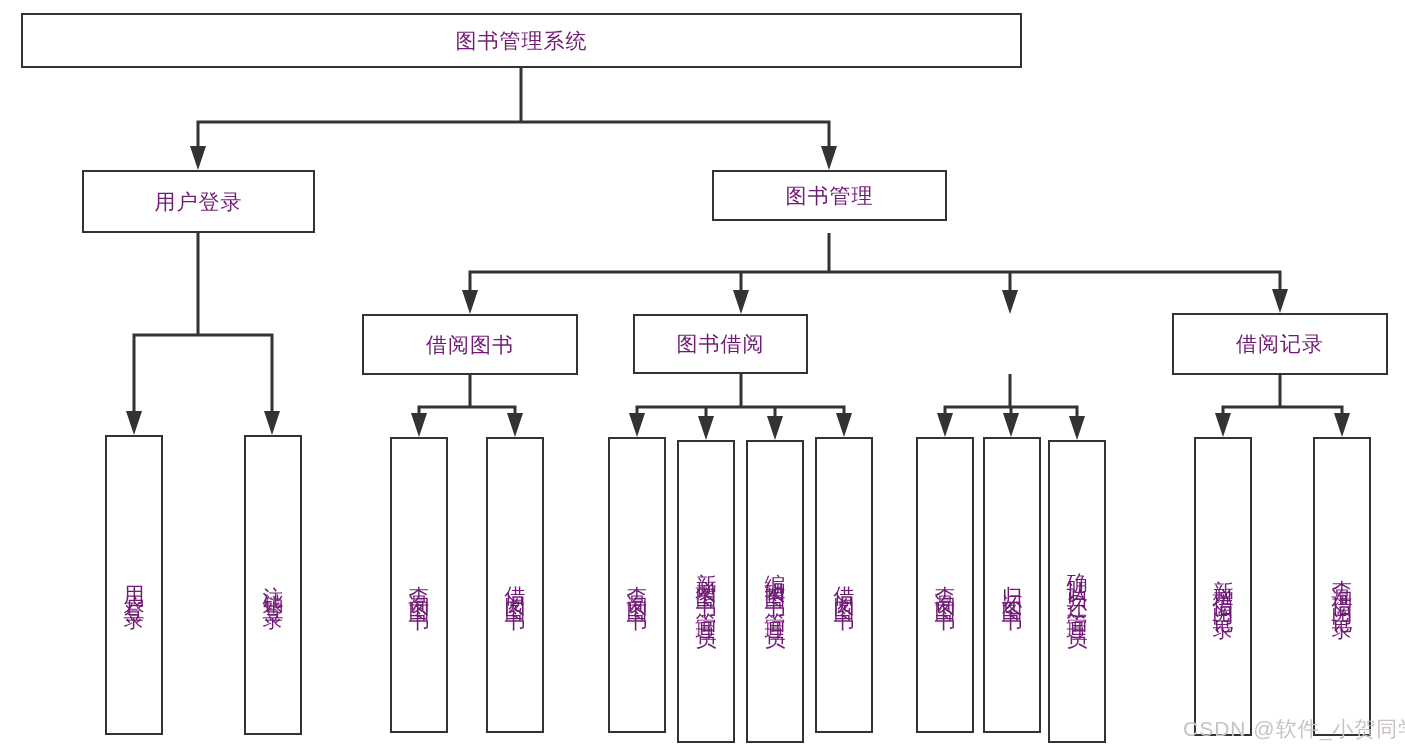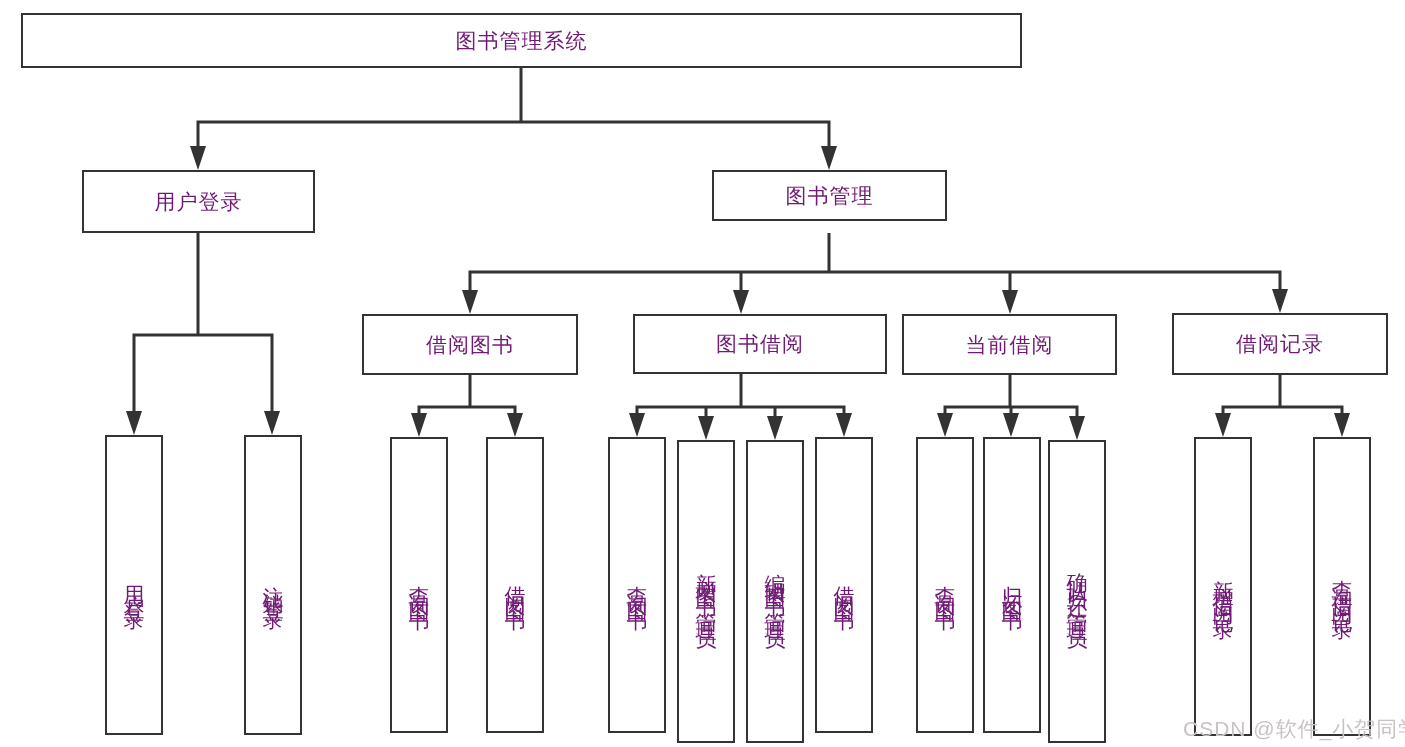--- a/index.html
+++ b/index.html
@@ -80,22 +80,21 @@
       <polygon points="1334,413 1350,413 1342,437"></polygon>
     </g>
   </svg>
 
   <div class="node hnode" style="left:21px;top:13px;width:1001px;height:55px;">图书管理系统</div>
 
   <div class="node hnode" style="left:82px;top:170px;width:233px;height:63px;">用户登录</div>
   <div class="node hnode" style="left:712px;top:170px;width:235px;height:51px;">图书管理</div>
 
   <div class="node hnode" style="left:362px;top:314px;width:216px;height:61px;">借阅图书</div>
-  <div class="node hnode" style="left:633px;top:314px;width:254px;height:60px;">图书借阅</div>
-  <div class="node hnode" style="left:902px;top:314px;width:215px;height:61px;">当前借阅</div>
+  <div class="node hnode" style="left:633px;top:314px;width:175px;height:60px;">图书借阅</div>
   <div class="node hnode" style="left:1172px;top:313px;width:216px;height:62px;">借阅记录</div>
 
   <div class="node vnode" style="left:105px;top:435px;width:58px;height:300px;">
     <span>用户登录</span>
   </div>
   <div class="node vnode" style="left:244px;top:435px;width:58px;height:300px;">
     <span>注销登录</span>
   </div>
 
   <div class="node vnode" style="left:390px;top:437px;width:58px;height:296px;">

